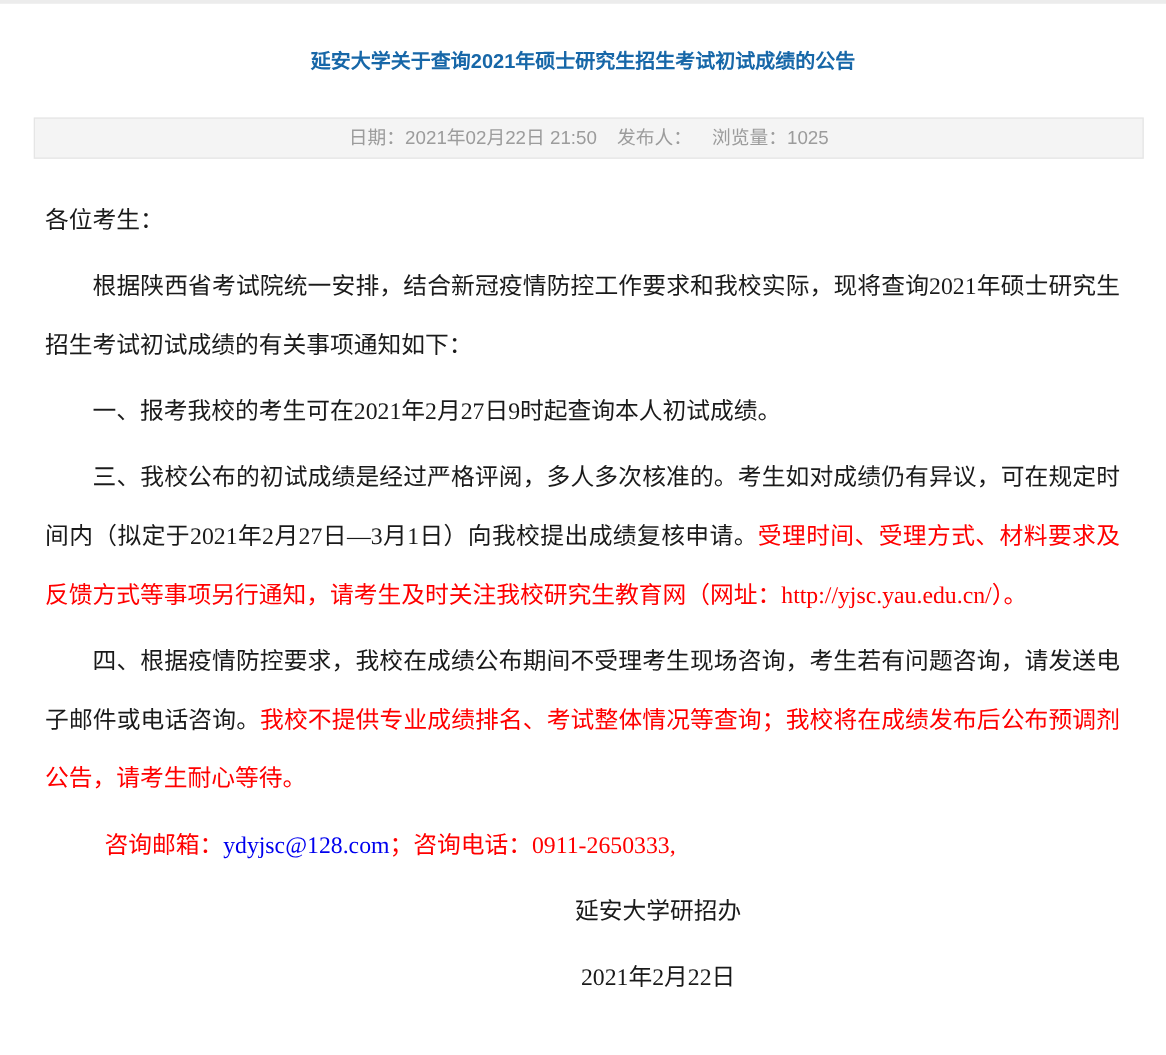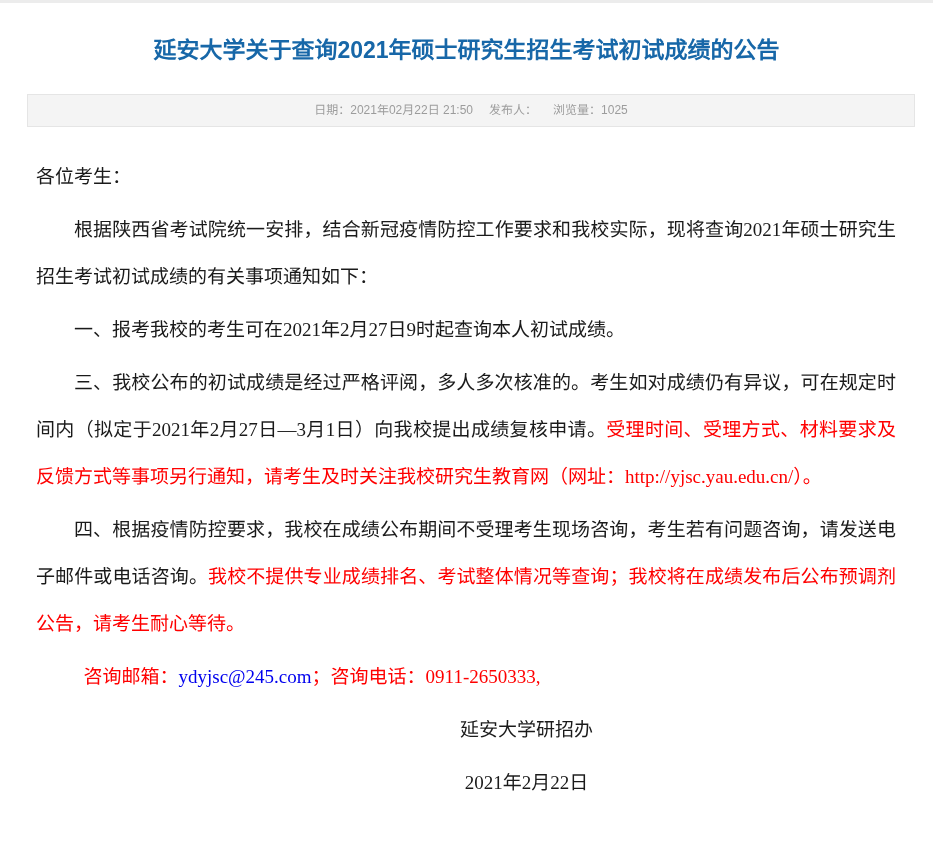--- a/index.html
+++ b/index.html
@@ -14,33 +14,33 @@
     font-family: "Liberation Sans", sans-serif;
   }
   .top-rule {
     height: 3px;
     background: #ececec;
   }
   .page-title {
     margin: 30px 40px 0;
     font-family: "Liberation Sans", sans-serif;
     font-weight: 700;
-    font-size: 23px;
+    font-size: 16px;
     line-height: 34px;
     text-align: center;
     color: var(--title_blue, #1767a8);
   }
   .meta-bar {
     margin: 27px 18px 0 27px;
     height: 31px;
     line-height: 31px;
     background: var(--meta_bg, #f4f4f4);
     border: 1px solid var(--meta_border, #e5e5e5);
     text-align: center;
-    font-size: 12px;
+    font-size: 15px;
     color: var(--meta_text, #9c9c9c);
     white-space: nowrap;
   }
   .meta-bar .gap {
     margin-left: 16px;
   }
   .article {
     margin: 0 31px 0 30px;
     padding-top: 20px;
     font-family: "DejaVu Serif", "Liberation Serif", serif;
@@ -92,21 +92,21 @@
 <div class="article">
 
   <div>
       <p class=""><span>各位考生：</span></p>
       <p class="indent"><span>根据陕西省考试院统一安排，结合新冠疫情防控工作要求和我校实际，现将查询2021年硕士研究生招生考试初试成绩的有关事项通知如下：</span></p>
       <p class="indent"><span>一、报考我校的考生可在2021年2月27日9时起查询本人初试成绩。</span></p>
       <p class="indent"><span>三、我校公布的初试成绩是经过严格评阅，多人多次核准的。考生如对成绩仍有异议，可在规定时间内（拟定于2021年2月27日—3月1日）向我校提出成绩复核申请。</span><span class="red">受理时间、受理方式、材料要求及反馈方式等事项另行通知，请考生及时关注我校研究生教育网（网址：http://yjsc.yau.edu.cn/）。</span></p>
       <p class="indent"><span>四、根据疫情防控要求，我校在成绩公布期间不受理考生现场咨询，考生若有问题咨询，请发送电子邮件或电话咨询。</span><span class="red">我校不提供专业成绩排名、考试整体情况等查询；我校将在成绩发布后公布预调剂公告，请考生耐心等待。</span></p>
     </div>
 
-  <p class="contact-line"><span class="red">咨询邮箱：</span><a class="email">ydyjsc@245.com</a><span class="red">；咨询电话：0911-2650333,</span></p>
+  <p class="contact-line"><span class="red">咨询邮箱：</span><a class="email">ydyjsc@128.com</a><span class="red">；咨询电话：0911-2650333,</span></p>
 
 
   <div class="signature-block">
     <p>延安大学研招办</p>
     <p>2021年2月22日</p>
   </div>
 
 </div>
 
 </body></html>

